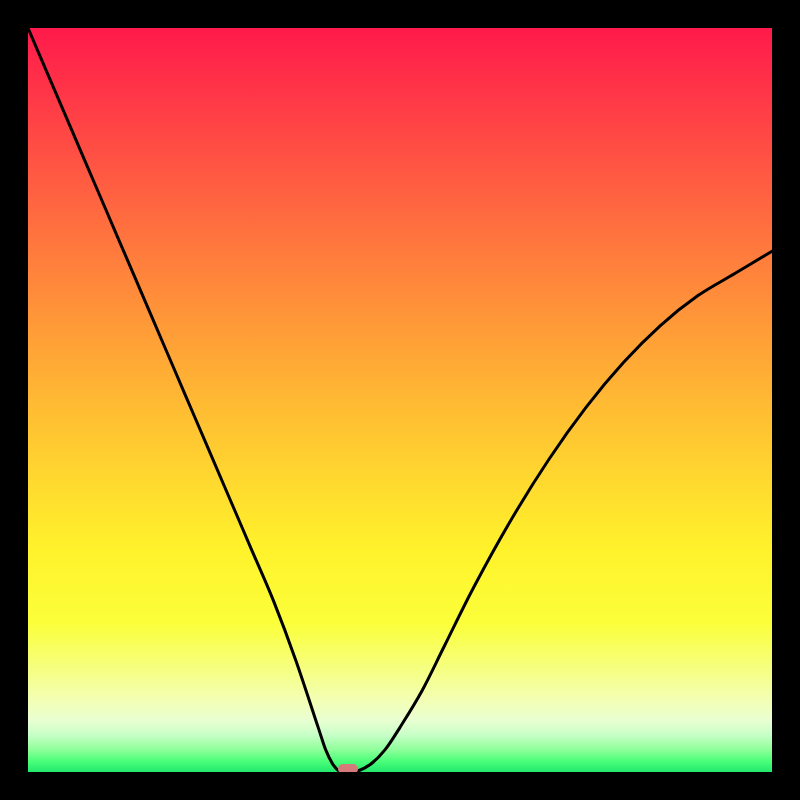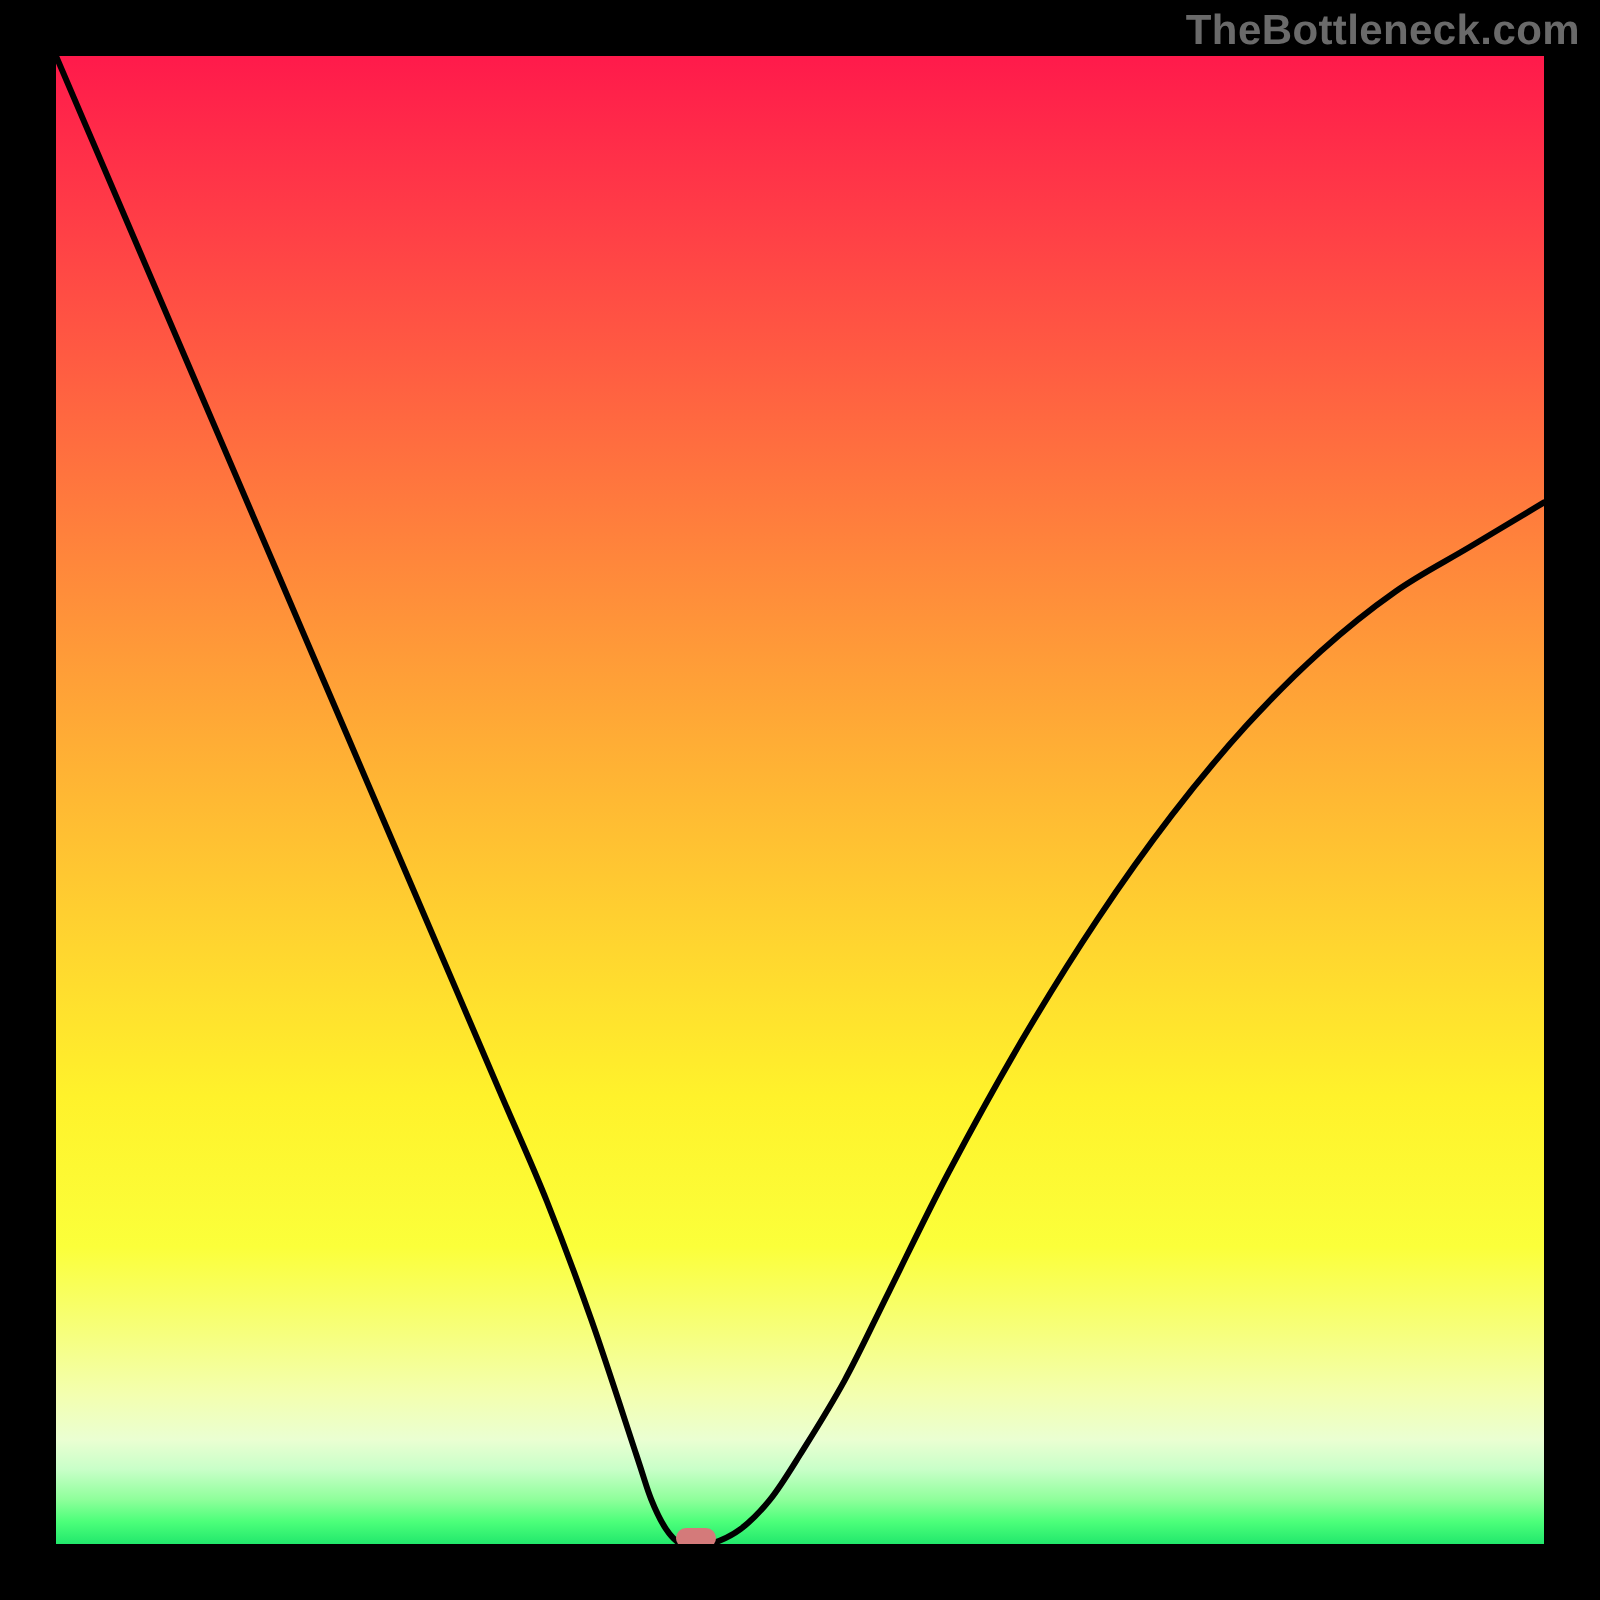--- a/index.html
+++ b/index.html
@@ -89,14 +89,13 @@
   <div class="plot-area">
     <div class="gradient"></div>
 
     <svg class="curve" viewBox="0 0 744 744" preserveAspectRatio="none">
       <path id="curve-path" d="M 0.00 0.00 C 3.72 8.68, 14.88 34.72, 22.32 52.08 C 29.76 69.44, 37.20 86.80, 44.64 104.16 C 52.08 121.52, 59.52 138.88, 66.96 156.24 C 74.40 173.60, 81.84 190.96, 89.28 208.32 C 96.72 225.68, 104.16 243.04, 111.60 260.40 C 119.04 277.76, 126.48 295.12, 133.92 312.48 C 141.36 329.84, 148.80 347.20, 156.24 364.56 C 163.68 381.92, 171.12 399.28, 178.56 416.64 C 186.00 434.00, 193.44 451.36, 200.88 468.72 C 208.32 486.08, 215.76 503.44, 223.20 520.80 C 230.64 538.16, 238.08 554.28, 245.52 572.88 C 252.96 591.48, 260.40 611.32, 267.84 632.40 C 275.28 653.48, 285.20 684.48, 290.16 699.36 C 295.12 714.24, 295.12 715.48, 297.60 721.68 C 300.08 727.88, 302.56 732.84, 305.04 736.56 C 307.52 740.28, 310.00 742.76, 312.48 744.00 C 314.96 745.24, 317.44 744.00, 319.92 744.00 C 322.40 744.00, 323.64 745.24, 327.36 744.00 C 331.08 742.76, 337.28 740.28, 342.24 736.56 C 347.20 732.84, 352.16 727.88, 357.12 721.68 C 362.08 715.48, 365.80 709.28, 372.00 699.36 C 378.20 689.44, 386.88 675.80, 394.32 662.16 C 401.76 648.52, 407.96 634.88, 416.64 617.52 C 425.32 600.16, 435.24 579.08, 446.40 558.00 C 457.56 536.92, 471.20 512.12, 483.60 491.04 C 496.00 469.96, 508.40 450.12, 520.80 431.52 C 533.20 412.92, 545.60 395.56, 558.00 379.44 C 570.40 363.32, 582.80 348.44, 595.20 334.80 C 607.60 321.16, 620.00 308.76, 632.40 297.60 C 644.80 286.44, 657.20 276.52, 669.60 267.84 C 682.00 259.16, 694.40 252.96, 706.80 245.52 C 719.20 238.08, 737.80 226.92, 744.00 223.20"></path>
     </svg>
 
     <div id="min-marker" class="minimum-marker" style="left: 319.92px; top: 741px;"></div>
   </div>
 
-  <div class="watermark">TheBottleneck.com</div>
 </div>
 
 </body></html>

